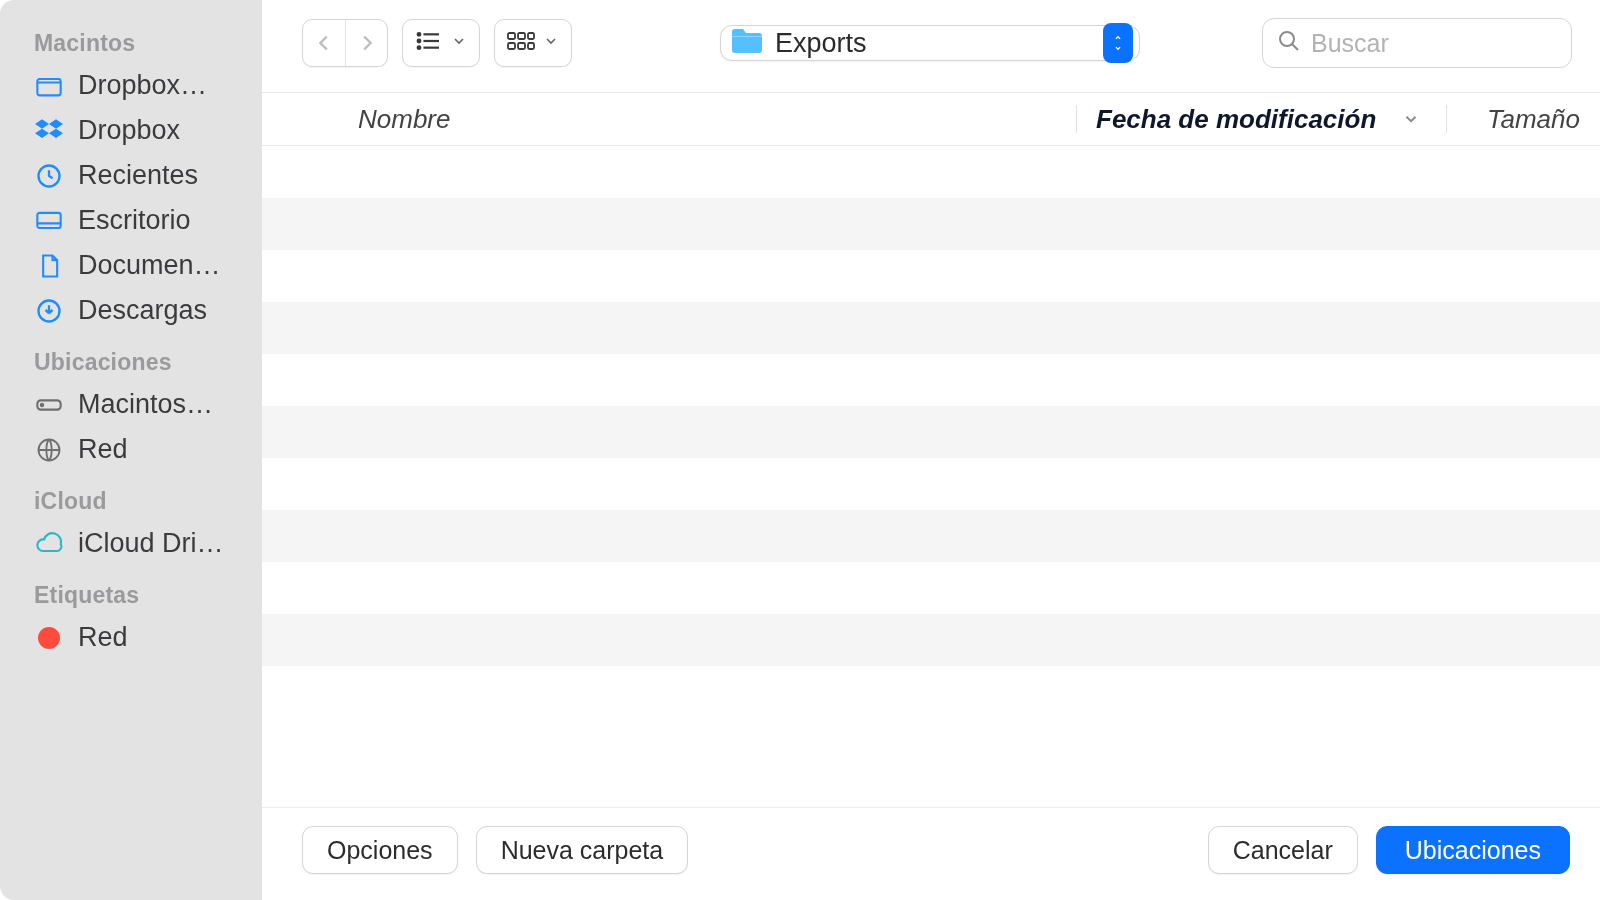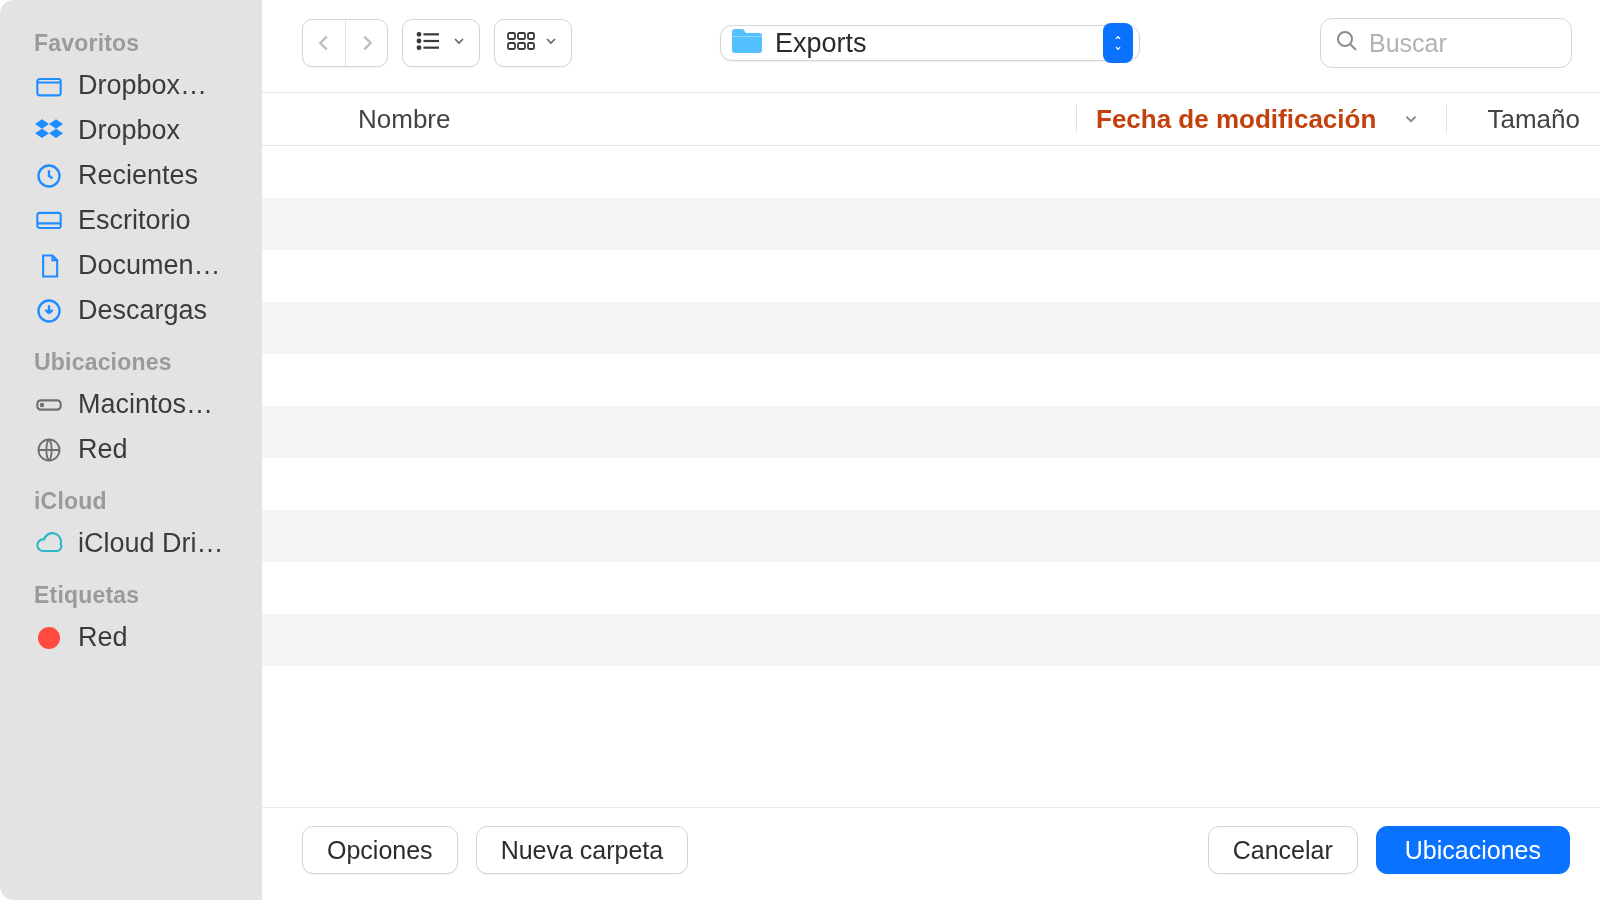--- a/index.html
+++ b/index.html
@@ -37,51 +37,51 @@
 .spacer-flex { flex: 0 0 120px; }
 
 .folder-pop { flex: 0 0 420px; display: flex; align-items: center; background: #fff; border: 1.5px solid #d6d5d6; border-radius: 12px; height: 36px; padding-left: 8px; box-shadow: 0 1px 2px rgba(0,0,0,.06); position: relative; }
 .folder-pop .folder-ico { width: 36px; height: 30px; margin-right: 10px; }
 .folder-pop .folder-name { font-size: 27px; color: #2b2b2d; }
 .folder-pop .stepper { position: absolute; right: 6px; top: 50%; transform: translateY(-50%); width: 30px; height: 40px; background: #0a72ff; border-radius: 8px; display:flex; flex-direction:column; align-items:center; justify-content:center; gap:0; color:#fff; }
 .folder-pop .stepper svg { width: 14px; height: 10px; }
 
 .spacer-flex2 { flex: 1; }
 
-.search { width: 252px; height: 50px; border: 1.5px solid #d6d5d6; border-radius: 12px; display: flex; align-items: center; padding: 0 14px; gap: 10px; }
+.search { width: 310px; height: 50px; border: 1.5px solid #d6d5d6; border-radius: 12px; display: flex; align-items: center; padding: 0 14px; gap: 10px; }
 .search svg { width: 24px; height: 24px; color: #8b8b8d; }
 .search input { border: none; outline: none; font-size: 25px; color: #333; width: 100%; background: transparent; }
 .search input::placeholder { color: #b3b2b4; }
 
 
-.col-headers { display: flex; border-top: 1px solid #e7e6e7; border-bottom: 1px solid #e7e6e7; height: 54px; align-items: stretch; }
+.col-headers { display: flex; border-top: 1px solid #e7e6e7; border-bottom: 1px solid #e7e6e7; height: 54px; align-items: stretch; font-style: italic; }
 .col { display: flex; align-items: center; padding: 0 20px; font-size: 26px; color: #434345; position: relative; }
 .col.name { flex: 1; padding-left: 96px; }
-.col.mod { width: 370px; font-weight: 700; color: #c2410c; }
+.col.mod { width: 370px; font-weight: 700; color: #0f172a; }
 .col.mod::before, .col.size::before { content: ""; position: absolute; left: 0; top: 12px; bottom: 12px; width: 1px; background: #e2e1e2; }
 .col.mod .sort-chev { margin-left: auto; margin-right: 6px; color: #8a8a8c; }
 .col.size { width: 154px; justify-content: flex-end; }
 
 
 .file-area { flex: 1; overflow: hidden; }
 .stripe { height: 52px; }
 .stripe:nth-child(even) { background: #f6f5f6; }
 
 
 .footer { display: flex; align-items: center; gap: 18px; padding: 18px 30px 26px 40px; border-top: 1px solid #ececec; }
 .footer .spacer { flex: 1; }
 .btn { height: 48px; padding: 0 24px; border: 1px solid #d6d5d6; border-radius: 11px; background: #fff; font-size: 25px; color: #2c2c2e; display: flex; align-items: center; box-shadow: 0 1px 1px rgba(0,0,0,.05); }
 .btn.primary { background: #0a72ff; color: #fff; border-color: #0a72ff; font-weight: 500; padding: 0 28px; }
 </style>
 </head>
 <body>
 
 <div class="sidebar">
 
-  <div class="sb-section-title first">Favoritos</div>
+  <div class="sb-section-title first">Macintos</div>
 
   <div class="sb-item">
     <span class="icon">
       <svg viewBox="0 0 24 24" fill="none" stroke="currentColor" stroke-width="1.8">
           <rect x="2" y="6" width="20" height="14" rx="2"></rect>
           <path d="M2 9h20"></path>
         </svg>
     </span>
     <span class="label">Dropbox…</span>
   </div>

